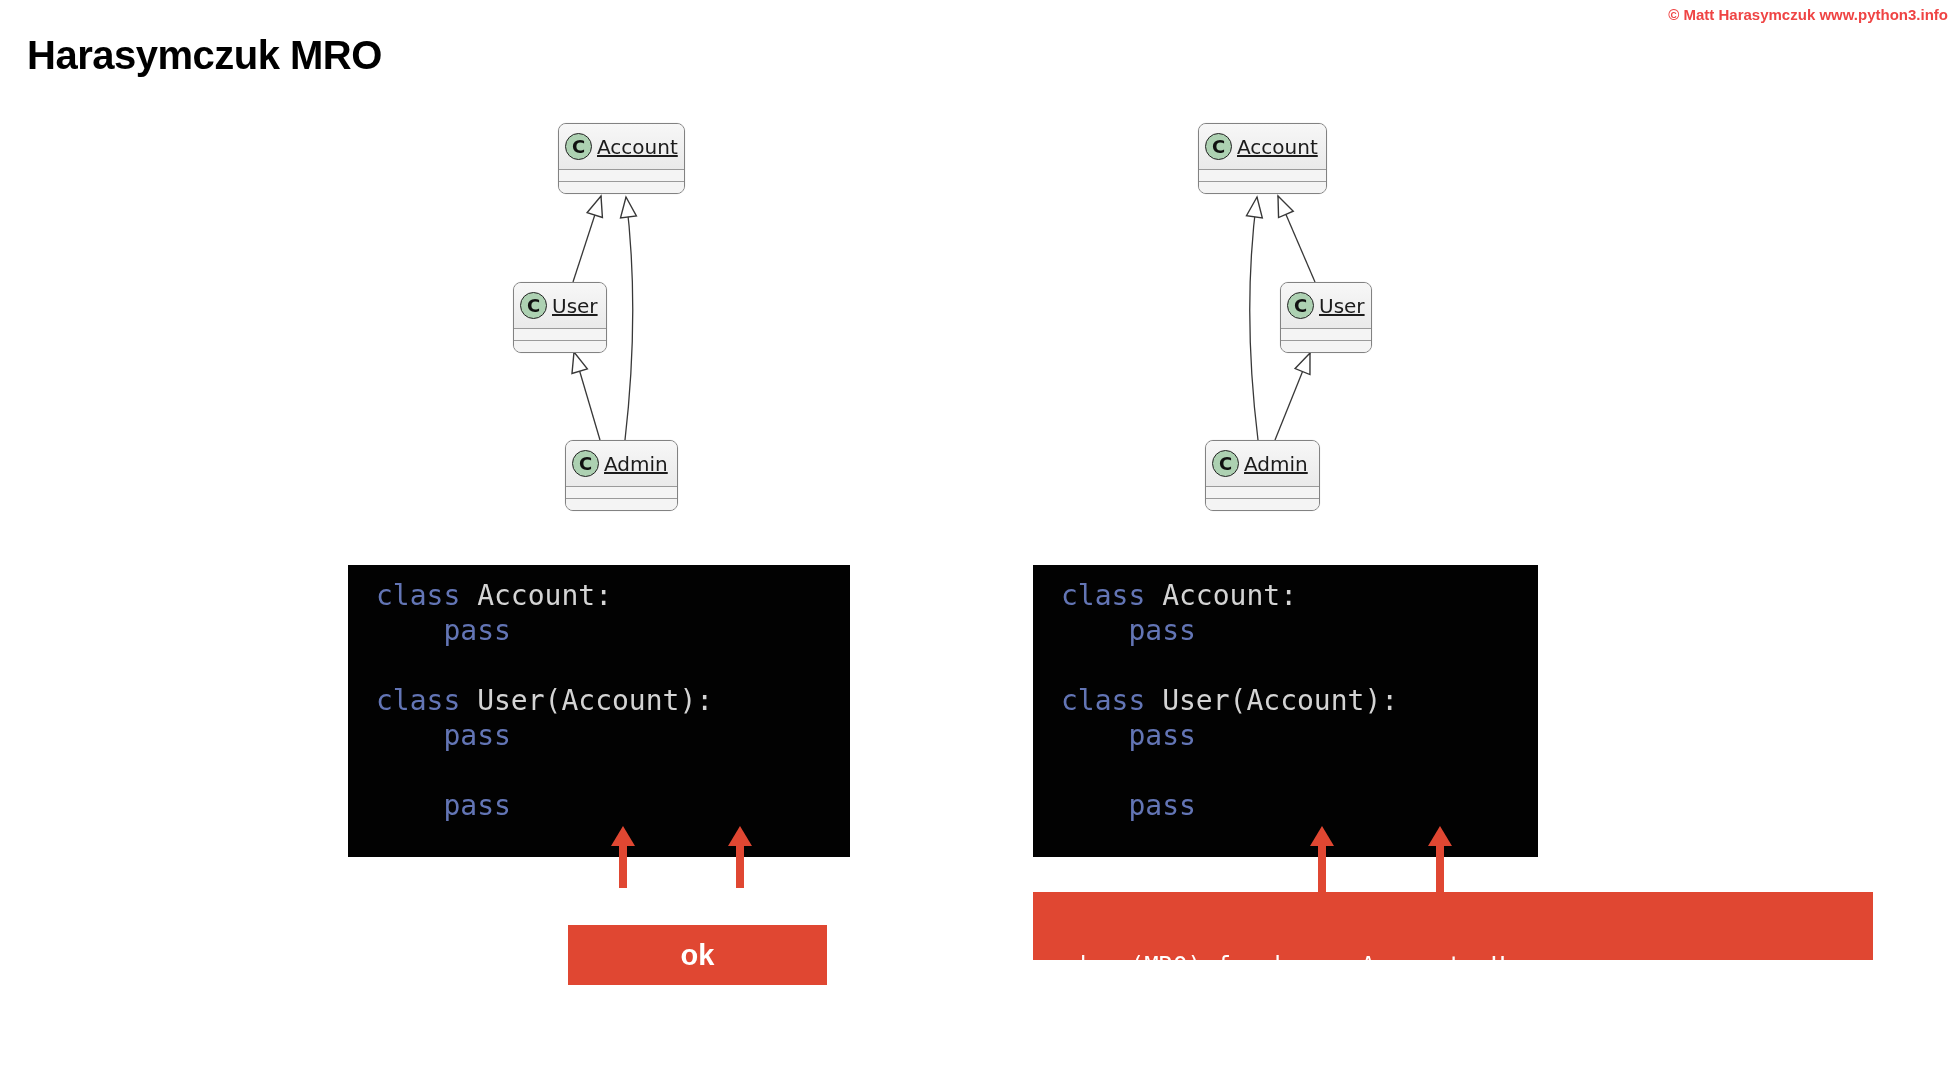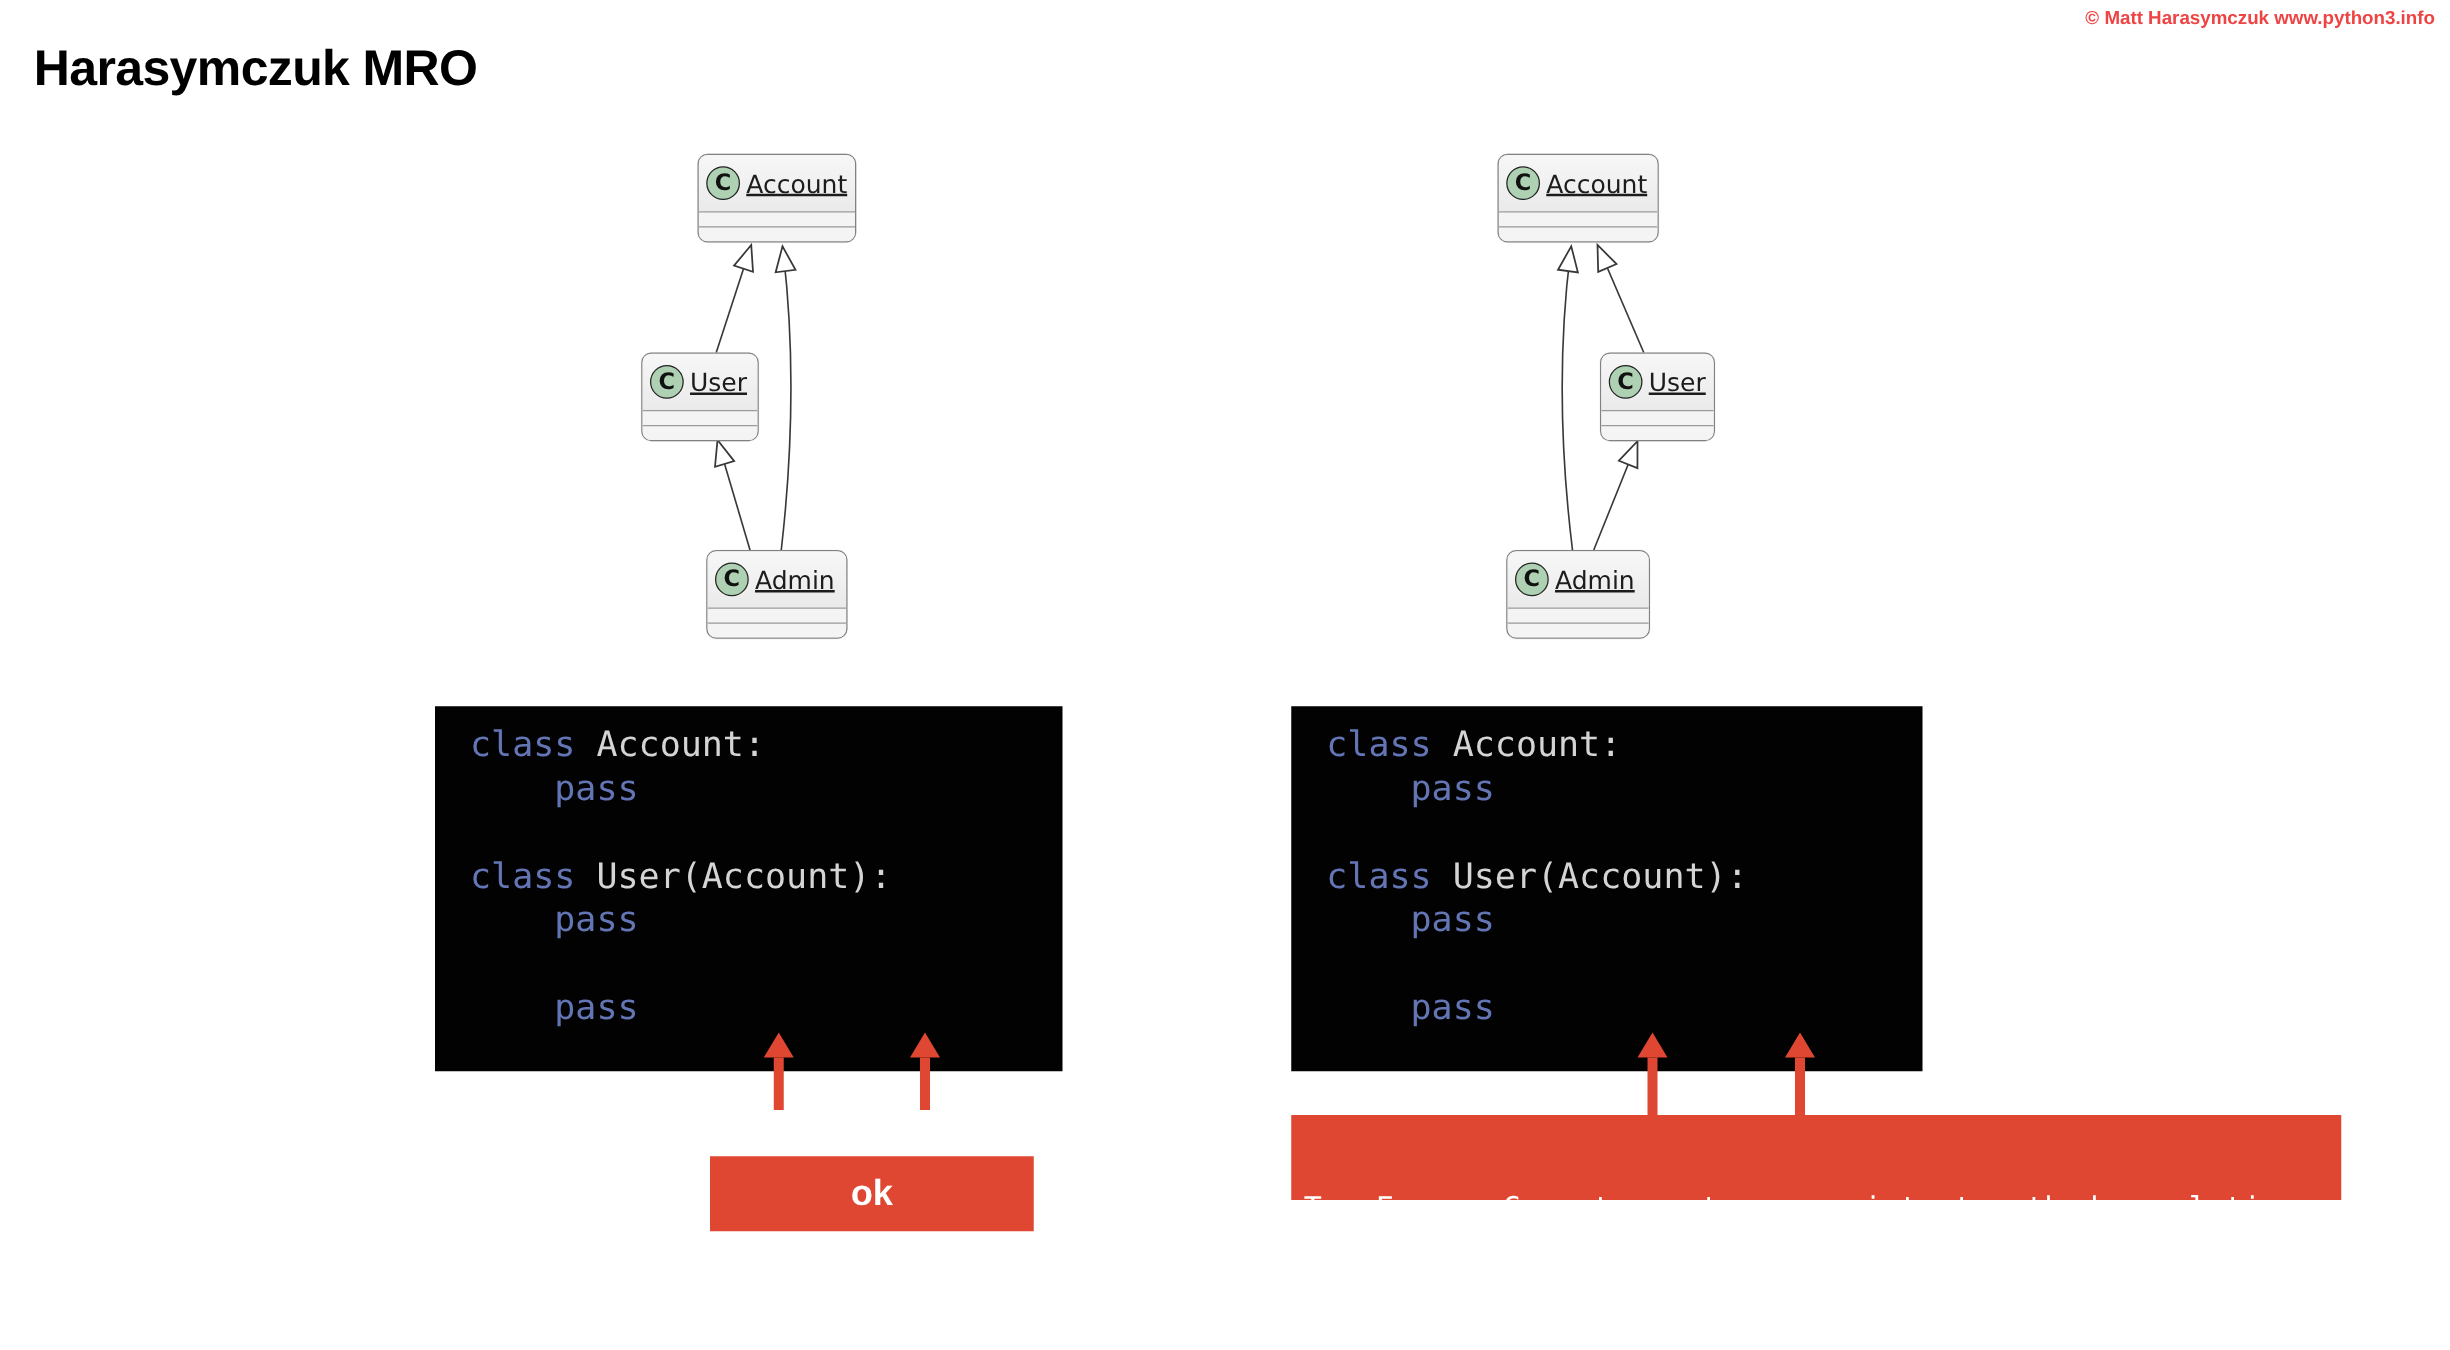--- a/index.html
+++ b/index.html
@@ -186,15 +186,14 @@
 <div class="red-arrow" style="left:1428px;top:826px;height:66px;">
   <div class="head"></div>
     <div class="stem"></div>
 </div>
 
 <div class="ok-box" style="left:568px;top:888px;width:259px;height:60px;margin-top:37px;">
   <span>ok</span>
 </div>
 
 <div class="error-box" style="left:1033px;top:892px;width:840px;height:68px;">
-  <div>TypeError: Cannot create a consistent method resolution</div>
   <div>order (MRO) for bases Account, User</div>
 </div>
 
 </body></html>

